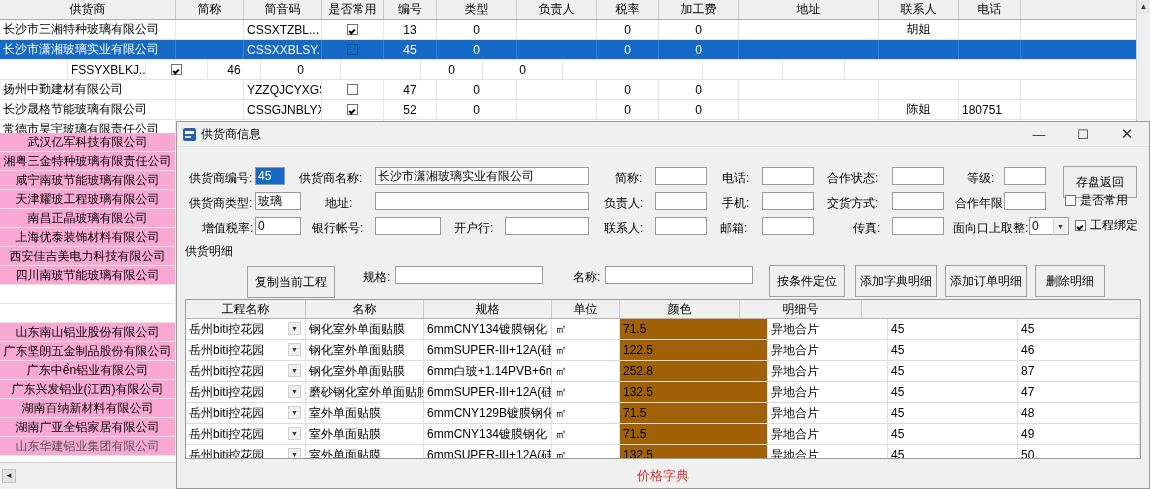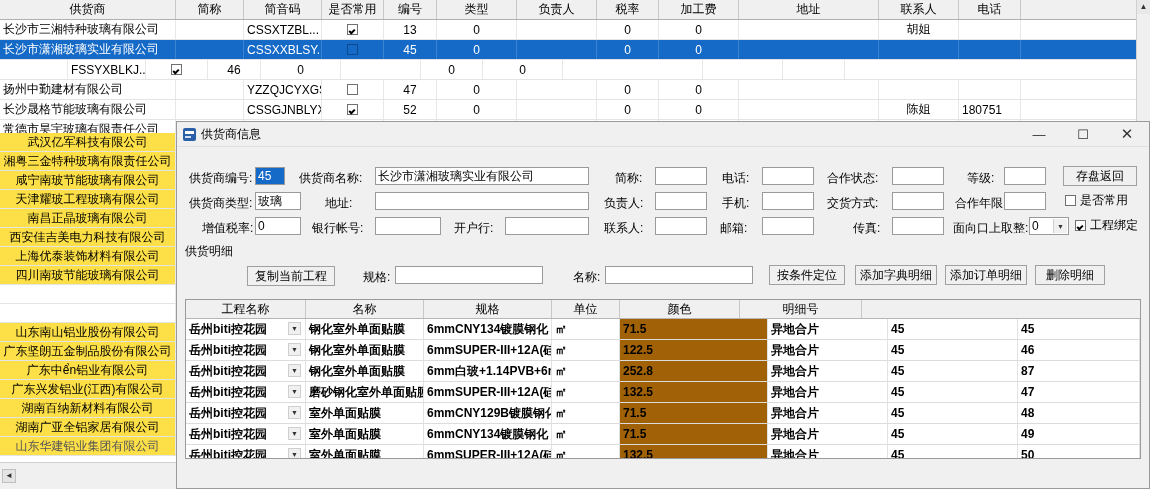--- a/index.html
+++ b/index.html
@@ -51,21 +51,21 @@
   .scroll-up{
     position:absolute;right:0;top:0;width:13px;height:14px;background:#e8e8e8;
     font-size:8px;text-align:center;line-height:14px;color:#333;
   }
 
   
   .leftlist{position:absolute;left:0;top:133px;width:176px;}
   .ll-row{
     height:19px;border-bottom:1px solid #e4e4e4;border-right:1px solid #e8e8e8;
     display:flex;align-items:center;justify-content:center;font-size:12px;
-    background:#fde047;box-sizing:border-box;
+    background:#f9a8d4;box-sizing:border-box;
   }
   .ll-empty{height:19px;border-bottom:1px solid #e4e4e4;border-right:1px solid #e8e8e8;background:#fff;box-sizing:border-box;}
   .ll-bottom{
     position:absolute;left:0;top:462px;width:176px;height:27px;background:#f0f0f0;
     border-top:1px solid #d0d0d0;box-sizing:border-box;
   }
   .ll-bottom .hscroll{
     position:absolute;left:2px;top:6px;width:14px;height:14px;background:#e4e4e4;
     border:1px solid #c0c0c0;font-size:8px;text-align:center;line-height:12px;color:#333;
     box-sizing:border-box;
@@ -103,21 +103,21 @@
   .inp{
     background:#fff;border:1px solid #9a9a9a;box-sizing:border-box;
     font-family:"Liberation Sans", sans-serif;font-size:12px;color:#000;
     padding:0 2px;height:18px;line-height:16px;overflow:hidden;white-space:nowrap;
   }
   .inp.sel{background:#1569c7;color:#fff;}
   .abs{position:absolute;}
   .btn{
     background:#f0f0f0;border:1px solid #a0a0a0;box-sizing:border-box;
     font-size:12px;color:#000;display:flex;align-items:center;justify-content:center;
-    height:20px;
+    height:32px;
   }
   .chk{display:flex;align-items:center;gap:4px;font-size:12px;}
   .selbox{
     background:#fff;border:1px solid #9a9a9a;box-sizing:border-box;height:18px;
     display:flex;align-items:center;padding:0 2px;font-size:12px;position:relative;
   }
   .selbox .arw{
     position:absolute;right:1px;top:1px;width:14px;height:14px;background:#f0f0f0;
     display:flex;align-items:center;justify-content:center;font-size:7px;color:#333;
     border-left:1px solid #cfcfcf;box-sizing:border-box;
@@ -130,21 +130,21 @@
     background:#fff;border:1px solid #9a9a9a;box-sizing:border-box;overflow:hidden;
   }
   .dt-head{display:flex;height:18px;background:#f0f0f0;border-bottom:1px solid #b6b6b6;}
   .dt-head .h{
     border-right:1px solid #c8c8c8;display:flex;align-items:center;justify-content:center;
     font-size:12px;box-sizing:border-box;overflow:hidden;white-space:nowrap;
   }
   .dt-row{display:flex;height:20px;border-bottom:1px solid #dcdcdc;}
   .dt-row .c{
     border-right:1px solid #e2e2e2;display:flex;align-items:center;
-    font-size:12px;box-sizing:border-box;overflow:hidden;white-space:nowrap;padding:0 3px;font-weight:bold;
+    font-size:12px;box-sizing:border-box;overflow:hidden;white-space:nowrap;padding:0 3px;
   }
   .combo{position:relative;display:flex;align-items:center;width:100%;height:100%;}
   .combo .arw{
     position:absolute;right:1px;top:3px;width:13px;height:13px;background:#f0f0f0;
     border:1px solid #cfcfcf;display:flex;align-items:center;justify-content:center;
     font-size:7px;color:#333;box-sizing:border-box;
   }
   .price-cell{background:#a16207;}
   .footer-note{
     position:absolute;left:0;top:320px;width:972px;text-align:center;
@@ -276,22 +276,22 @@
     <div class="scroll-col"></div>
     <div class="scroll-up">▲</div>
   </div>
 
   <div class="leftlist">
     <div class="ll-row">武汉亿军科技有限公司</div>
     <div class="ll-row">湘粤三金特种玻璃有限责任公司</div>
     <div class="ll-row">咸宁南玻节能玻璃有限公司</div>
     <div class="ll-row">天津耀玻工程玻璃有限公司</div>
     <div class="ll-row">南昌正晶玻璃有限公司</div>
+    <div class="ll-row">上海优泰装饰材料有限公司</div>
     <div class="ll-row">西安佳吉美电力科技有限公司</div>
-    <div class="ll-row">上海优泰装饰材料有限公司</div>
     <div class="ll-row">四川南玻节能玻璃有限公司</div>
     <div class="ll-empty"></div>
     <div class="ll-empty"></div>
     <div class="ll-row">山东南山铝业股份有限公司</div>
     <div class="ll-row">广东坚朗五金制品股份有限公司</div>
     <div class="ll-row">广东中ển铝业有限公司</div>
     <div class="ll-row">广东兴发铝业(江西)有限公司</div>
     <div class="ll-row">湖南百纳新材料有限公司</div>
     <div class="ll-row">湖南广亚全铝家居有限公司</div>
     <div class="ll-row" style="color:#555;overflow:hidden">山东华建铝业集团有限公司</div>
@@ -495,16 +495,17 @@
           <div class="c" style="width:128px">6mmSUPER-III+12A(硅...</div>
           <div class="c" style="width:68px">㎡</div>
           <div class="c price-cell" style="width:148px">132.5</div>
           <div class="c" style="width:120px">异地合片</div>
           <div class="c" style="width:130px">45</div>
           <div class="c" style="width:122px">50</div>
         </div>
 
       </div>
 
+      <div class="footer-note">价格字典</div>
     </div>
   </div>
 
 </div>
 
 </body></html>

